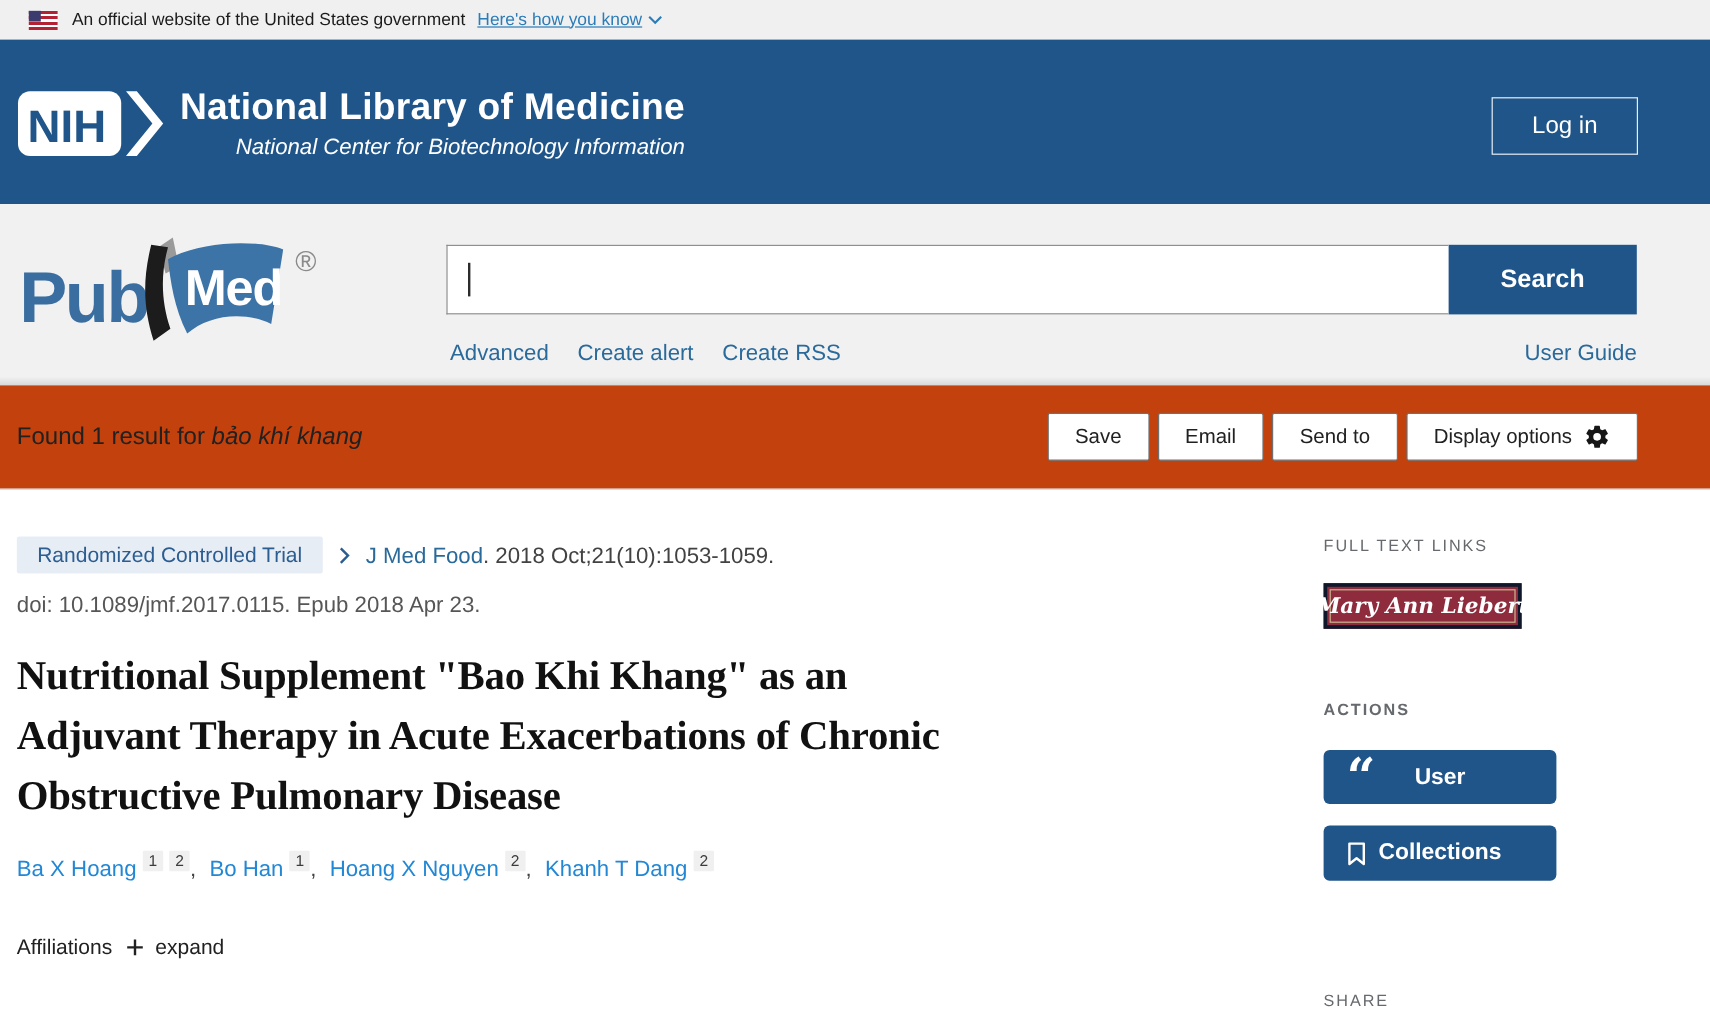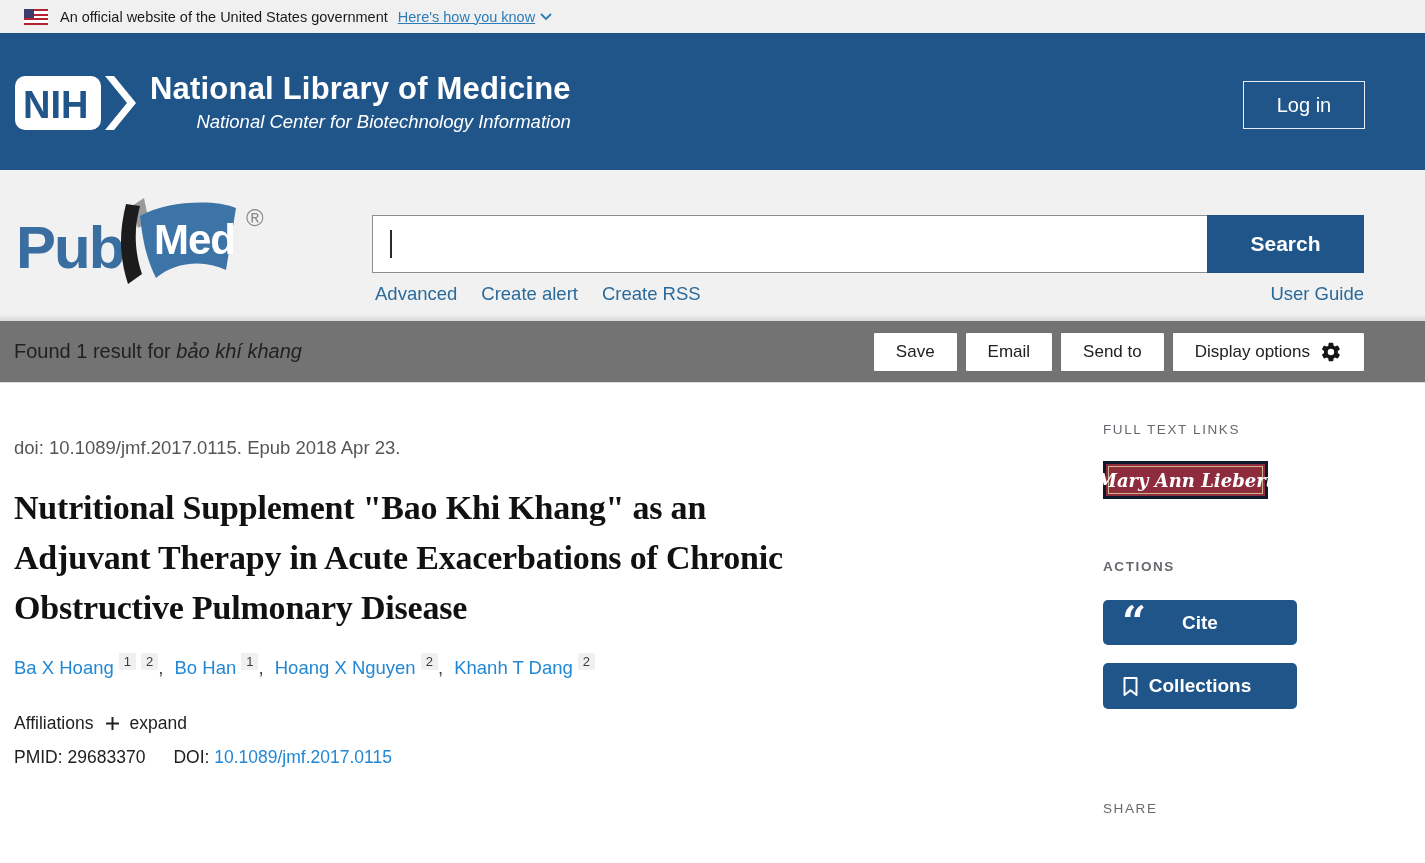--- a/index.html
+++ b/index.html
@@ -24,34 +24,34 @@
   .nih-titles .t2 { font-size:18.5px; font-style:italic; margin-top:4px; }
   .login-btn { position:absolute; right:60px; top:48px; width:122px; height:48px;
     background:transparent; border:1px solid #e8eef5; color:#fff; font-size:20px;
     font-family:"Liberation Sans",sans-serif; cursor:pointer; }
 
   
   .search-section { height:151px; background:#f1f1f2; position:relative; }
   .search-section::after { content:""; position:absolute; left:0; right:0; bottom:0; height:7px;
     background:linear-gradient(rgba(0,0,0,0), rgba(0,0,0,0.10)); }
   .pubmed-logo { position:absolute; left:14px; top:22px; }
-  .search-row { position:absolute; left:372px; top:45px; display:flex; }
+  .search-row { position:absolute; left:372px; top:34px; display:flex; }
   .search-box { position:relative; }
   .search-input { width:835px; height:58px; border:1px solid #8f8f8f; border-right:none;
     background:#fff; font-size:20px; padding:0 18px; outline:none; }
   .caret { position:absolute; left:18px; top:15px; width:2px; height:28px; background:#2b2b2b; }
   .search-btn { width:157px; height:58px; background:#20558a; color:#fff; border:none;
     font-size:21px; font-weight:bold; font-family:"Liberation Sans",sans-serif; cursor:pointer; }
   .search-links { position:absolute; left:375px; top:113px; display:flex; gap:24px; font-size:18.5px; }
   .search-links a, .user-guide { color:#2a6a9b; text-decoration:none; cursor:pointer; }
   .user-guide { position:absolute; right:61px; top:113px; font-size:18.5px; }
 
   
-  .results-bar { height:62px; display:flex; align-items:center; padding:0 60px 0 14px;
-    border-bottom:1px solid #dedede; background:#737373; }
+  .results-bar { height:87px; display:flex; align-items:center; padding:0 60px 0 14px;
+    border-bottom:1px solid #dedede; background:#c2410c; }
   .results-summary { font-size:20px; color:#212121; }
   .results-summary .q { font-style:italic; }
   .results-actions { margin-left:auto; display:flex; gap:7px; }
   .rbtn { height:40px; background:#fff; border:1px solid #6e7072; border-radius:2px;
     font-size:17px; color:#212121; padding:0 22px; display:flex; align-items:center; gap:10px;
     font-family:"Liberation Sans",sans-serif; cursor:pointer; }
 
   
   .content { display:flex; padding:39px 60px 0 14px; background:#fff; }
   .article { width:1045px; }
@@ -61,21 +61,21 @@
   .cite-line a { color:#2a6a9b; text-decoration:none; cursor:pointer; }
   .doi-line { margin-top:15px; font-size:18.5px; color:#565656; }
   .art-title { margin-top:24px; font-family:"Liberation Serif", serif; font-weight:bold;
     font-size:34px; line-height:50px; color:#111; letter-spacing:-0.2px; }
   .art-title span { display:block; }
   .authors { margin-top:24px; font-size:18.5px; }
   .authors a { color:#2287d5; text-decoration:none; cursor:pointer; }
   .authors .sep { color:#424242; margin-right:6px; }
   .sup { display:inline-block; font-size:13px; background:#f0f0f0; color:#3c3c3c;
     padding:1px 5px; margin-left:5px; position:relative; top:-8px; border-radius:1px; }
-  .affil-row { margin-top:34px; display:flex; align-items:center; gap:12px; font-size:17.5px; }
+  .affil-row { margin-top:44px; display:flex; align-items:center; gap:12px; font-size:17.5px; }
   .affil-row .expand { display:flex; align-items:center; gap:9px; cursor:pointer; }
   .ids-row { margin-top:13px; font-size:17.5px; display:flex; gap:28px; }
   .ids-row a { color:#2287d5; text-decoration:none; cursor:pointer; }
   .ids-row .lbl { color:#212121; }
 
   
   .sidebar { margin-left:auto; width:262px; }
   .side-label { font-size:13.5px; letter-spacing:1.6px; color:#66696d; }
   .mal-logo { margin-top:24px; width:165px; height:38px; background:#8e2c3e;
     border:3px solid #0f172a; padding:2px; cursor:pointer; }
@@ -160,20 +160,29 @@
       <span>Display options</span>
       <svg width="22" height="22" viewBox="0 0 24 24">
         <path fill="#161616" d="M19.4 13c.04-.33.06-.66.06-1s-.02-.67-.06-1l2.1-1.65a.5.5 0 0 0 .12-.64l-2-3.46a.5.5 0 0 0-.61-.22l-2.49 1a7.03 7.03 0 0 0-1.73-1l-.38-2.65A.5.5 0 0 0 13.92 2h-4a.5.5 0 0 0-.5.42L9.04 5.07c-.63.26-1.2.6-1.73 1l-2.49-1a.5.5 0 0 0-.61.22l-2 3.46a.5.5 0 0 0 .12.64L4.43 11c-.04.33-.06.66-.06 1s.02.67.06 1l-2.1 1.65a.5.5 0 0 0-.12.64l2 3.46c.14.24.42.34.61.22l2.49-1c.53.4 1.1.74 1.73 1l.38 2.65c.04.24.25.42.5.42h4c.25 0 .46-.18.5-.42l.38-2.65c.63-.26 1.2-.6 1.73-1l2.49 1c.25.1.5 0 .61-.22l2-3.46a.5.5 0 0 0-.12-.64L19.4 13zM11.92 15.5a3.5 3.5 0 1 1 0-7 3.5 3.5 0 0 1 0 7z"></path>
       </svg>
     </button>
   </div>
 </div>
 
 <div class="content">
   <div class="article">
+    <div class="meta-row">
+      <span class="badge">Randomized Controlled Trial</span>
+      <svg width="10" height="16" viewBox="0 0 10 16">
+        <polyline points="2,2 8,8 2,14" fill="none" stroke="#2b5d91" stroke-width="2"></polyline>
+      </svg>
+      <span class="cite-line">
+        <a>J Med Food</a><span>. 2018 Oct;21(10):1053-1059.</span>
+      </span>
+    </div>
     <div class="doi-line">doi: 10.1089/jmf.2017.0115. Epub 2018 Apr 23.</div>
     <h1 class="art-title">
       <span>Nutritional Supplement "Bao Khi Khang" as an</span>
       <span>Adjuvant Therapy in Acute Exacerbations of Chronic</span>
       <span>Obstructive Pulmonary Disease</span>
     </h1>
     <div class="authors">
       <span class="author"><a>Ba X Hoang</a><span class="sup">1</span><span class="sup">2</span></span><span class="sep">,</span>
       <span class="author"><a>Bo Han</a><span class="sup">1</span></span><span class="sep">,</span>
       <span class="author"><a>Hoang X Nguyen</a><span class="sup">2</span></span><span class="sep">,</span>
@@ -182,37 +191,33 @@
     <div class="affil-row">
       <span>Affiliations</span>
       <span class="expand">
         <svg width="15" height="15" viewBox="0 0 15 15">
           <line x1="7.5" y1="1" x2="7.5" y2="14" stroke="#212121" stroke-width="2"></line>
           <line x1="1" y1="7.5" x2="14" y2="7.5" stroke="#212121" stroke-width="2"></line>
         </svg>
         <span>expand</span>
       </span>
     </div>
-    <div class="ids-row">
-      <span><span class="lbl">PMID:</span> <span>29683370</span></span>
-      <span><span class="lbl">DOI:</span> <a>10.1089/jmf.2017.0115</a></span>
-    </div>
   </div>
 
   <div class="sidebar">
     <div class="side-label">FULL TEXT LINKS</div>
     <div class="mal-logo">
       <div class="mal-inner">
           <span>Mary Ann Liebert</span>
         </div>
     </div>
     <div class="side-label actions-label">ACTIONS</div>
     <button class="side-btn">
       <span class="btn-icon quote-glyph">“</span>
-      <span>Cite</span>
+      <span>User</span>
     </button>
     <button class="side-btn collections">
       <span class="btn-icon">
         <svg width="17" height="21" viewBox="0 0 17 21">
           <path d="M2.5 2 h12 v17 l-6 -4.8 l-6 4.8 z" fill="none" stroke="#ffffff" stroke-width="2" stroke-linejoin="round"></path>
         </svg>
       </span>
       <span>Collections</span>
     </button>
     <div class="side-label share-label">SHARE</div>

